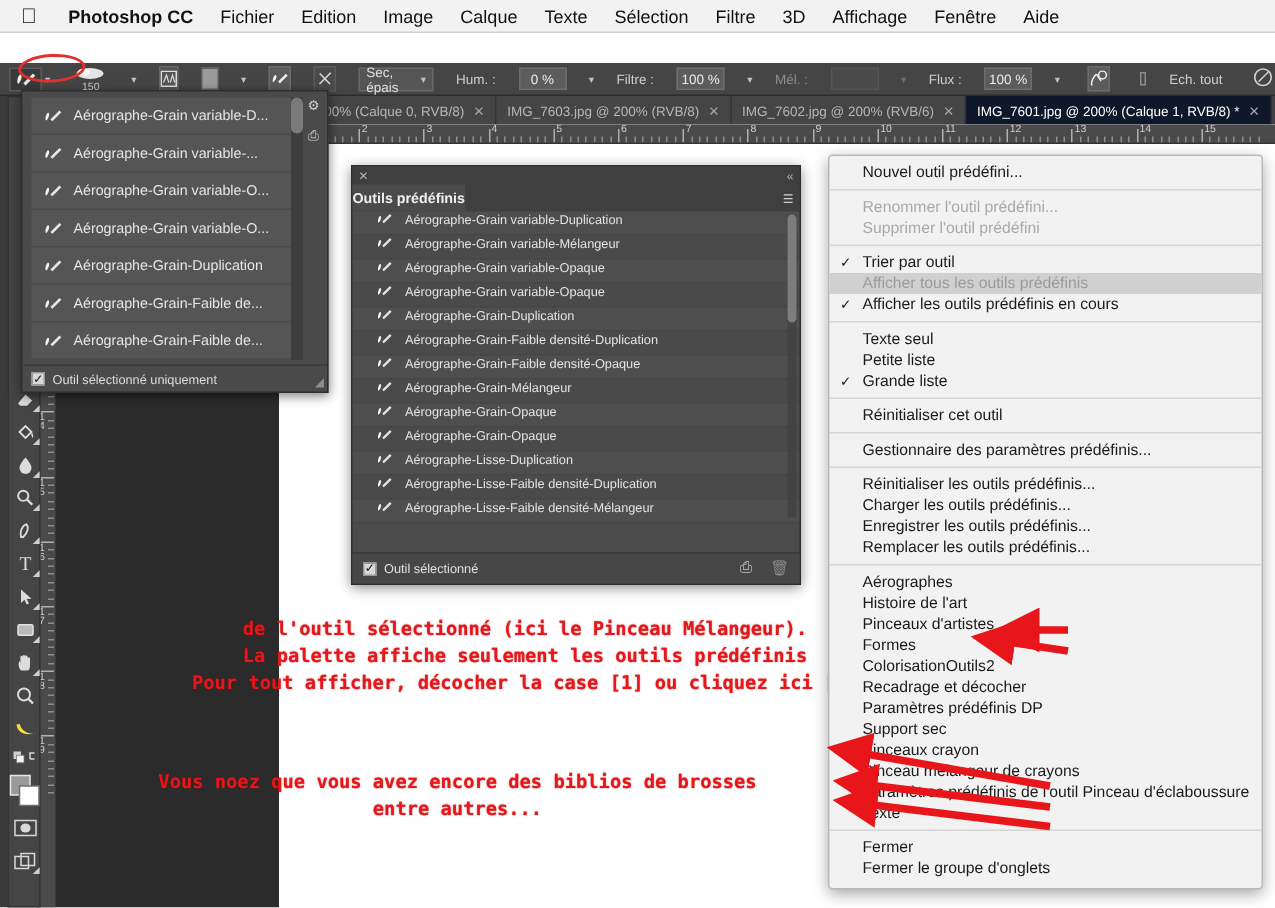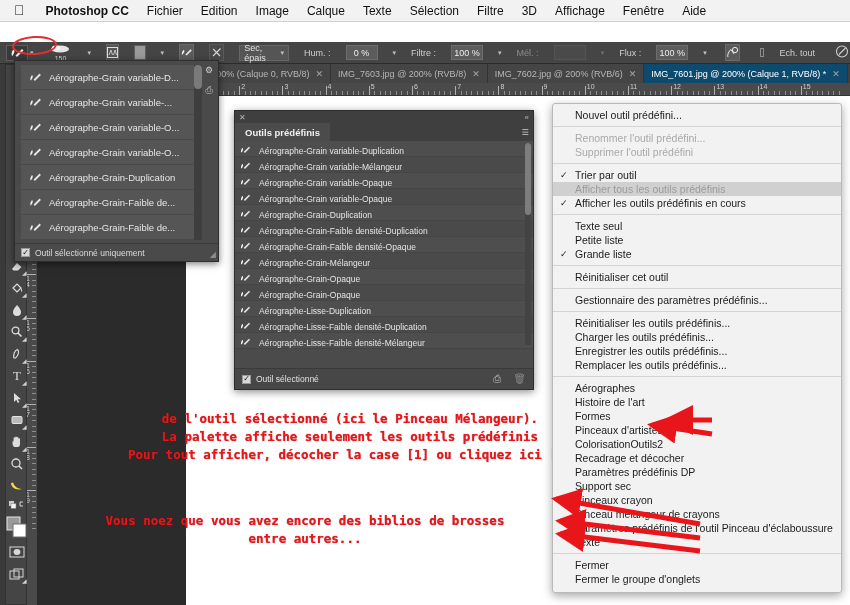--- a/index.html
+++ b/index.html
@@ -90,21 +90,21 @@
   .tabsrow {
     position:absolute; left:0; top:64px; width:850px; height:19px;
     background:#3f3f3f; display:flex; align-items:flex-end;
   }
   .tab {
     height:19px; display:flex;align-items:center; gap:6px;
     padding:0 7px; font-size:9px; color:#b6b6b6;
     background:#454545; border-right:1px solid #333;
     white-space:nowrap;
   }
-  .tab.active { background:#0c4a6e; color:#fff;margin-top:18px; }
+  .tab.active { background:#0f172a; color:#fff;margin-top:18px; }
   .tab .x { font-size:9px; color:#a5a5a5; }
 
   
   .doc-left-gutter {
     position:absolute; left:0; top:64px; width:24px; height:541px; background:#3a3a3a;
   }
   .canvas-area {
     position:absolute; left:186px; top:83px; width:664px; height:522px; background:#ffffff;
   }
   .ruler-h {
@@ -171,27 +171,27 @@
     position:absolute; left:234px; top:110px; width:300px; height:280px;
     background:#4b4b4b; border:1px solid #2d2d2d; box-shadow:0 2px 8px rgba(0,0,0,.45);
     z-index:20;
   }
   .op-topbar {
     height:12px; background:#3f3f3f; display:flex;align-items:center;justify-content:space-between;
     padding:0 4px; color:#b4b4b4; font-size:8px;
   }
   .op-tabbar { height:18px; background:#3f3f3f; display:flex;align-items:flex-end; position:relative;}
   .op-tab {
-    height:18px;background:#4b4b4b;display:flex;align-items:center;padding:0 10px;
+    height:18px;background:#4b4b4b;display:flex;align-items:center;padding:0 0;
     color:#f0f0f0;font-size:9.5px;font-weight:bold;
   }
   .op-menuicon { position:absolute; right:5px; top:5px; color:#cfcfcf; font-size:8px; letter-spacing:-1px;}
   .op-list { position:absolute; left:0; top:30px; right:0; bottom:22px; overflow:hidden; }
   .op-item {
-    height:16px; display:flex;align-items:flex-end;gap:6px; padding-left:4px;
+    height:16px; display:flex;align-items:flex-start;gap:6px; padding-left:15px;
     color:#e4e4e4; font-size:8.5px; border-bottom:1px solid #454545;
     background:#4e4e4e; white-space:nowrap;
   }
   .op-item:nth-child(even){ background:#4a4a4a; }
   .op-scroll { position:absolute; right:2px; top:32px; width:6px; height:202px; background:#434343;}
   .op-thumb { position:absolute;left:0;top:0;width:6px;height:72px;background:#7d7d7d;border-radius:3px;}
   .op-foot {
     position:absolute;left:0;bottom:0;width:100%;height:21px;background:#474747;
     border-top:1px solid #3a3a3a; display:flex;align-items:center;
     padding:0 7px; color:#e0e0e0;font-size:8.5px;
@@ -920,26 +920,26 @@
           <span>Aérographes</span>
         </div>
       </div>
       <div class="ctx-item-wrap">
         <div class="ctx-item">
           <span>Histoire de l'art</span>
         </div>
       </div>
       <div class="ctx-item-wrap">
         <div class="ctx-item">
+          <span>Pinceaux d'artistes</span>
+        </div>
+      </div>
+      <div class="ctx-item-wrap">
+        <div class="ctx-item">
           <span>Formes</span>
-        </div>
-      </div>
-      <div class="ctx-item-wrap">
-        <div class="ctx-item">
-          <span>Pinceaux d'artistes</span>
         </div>
       </div>
       <div class="ctx-item-wrap">
         <div class="ctx-item">
           <span>ColorisationOutils2</span>
         </div>
       </div>
       <div class="ctx-item-wrap">
         <div class="ctx-item">
           <span>Recadrage et décocher</span>

